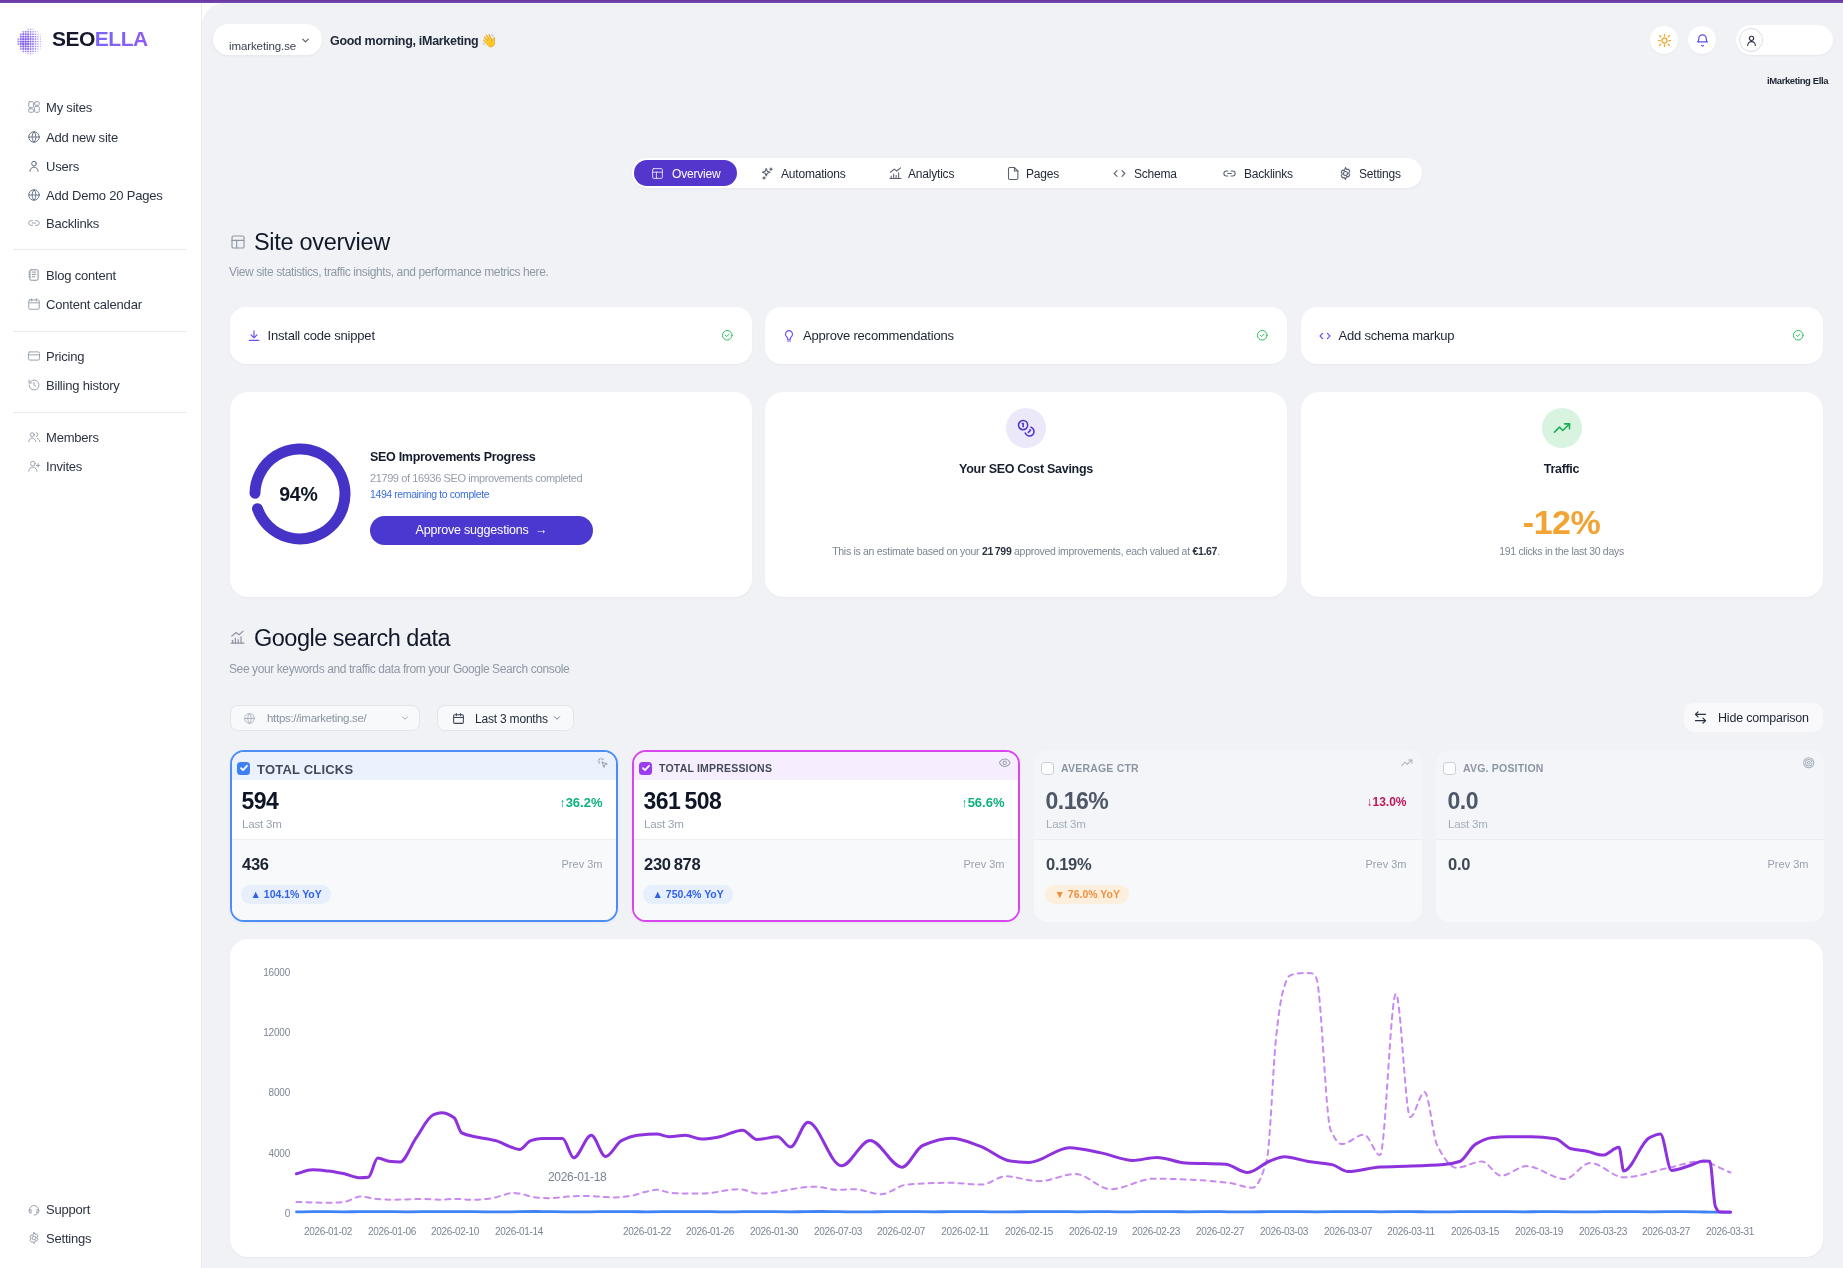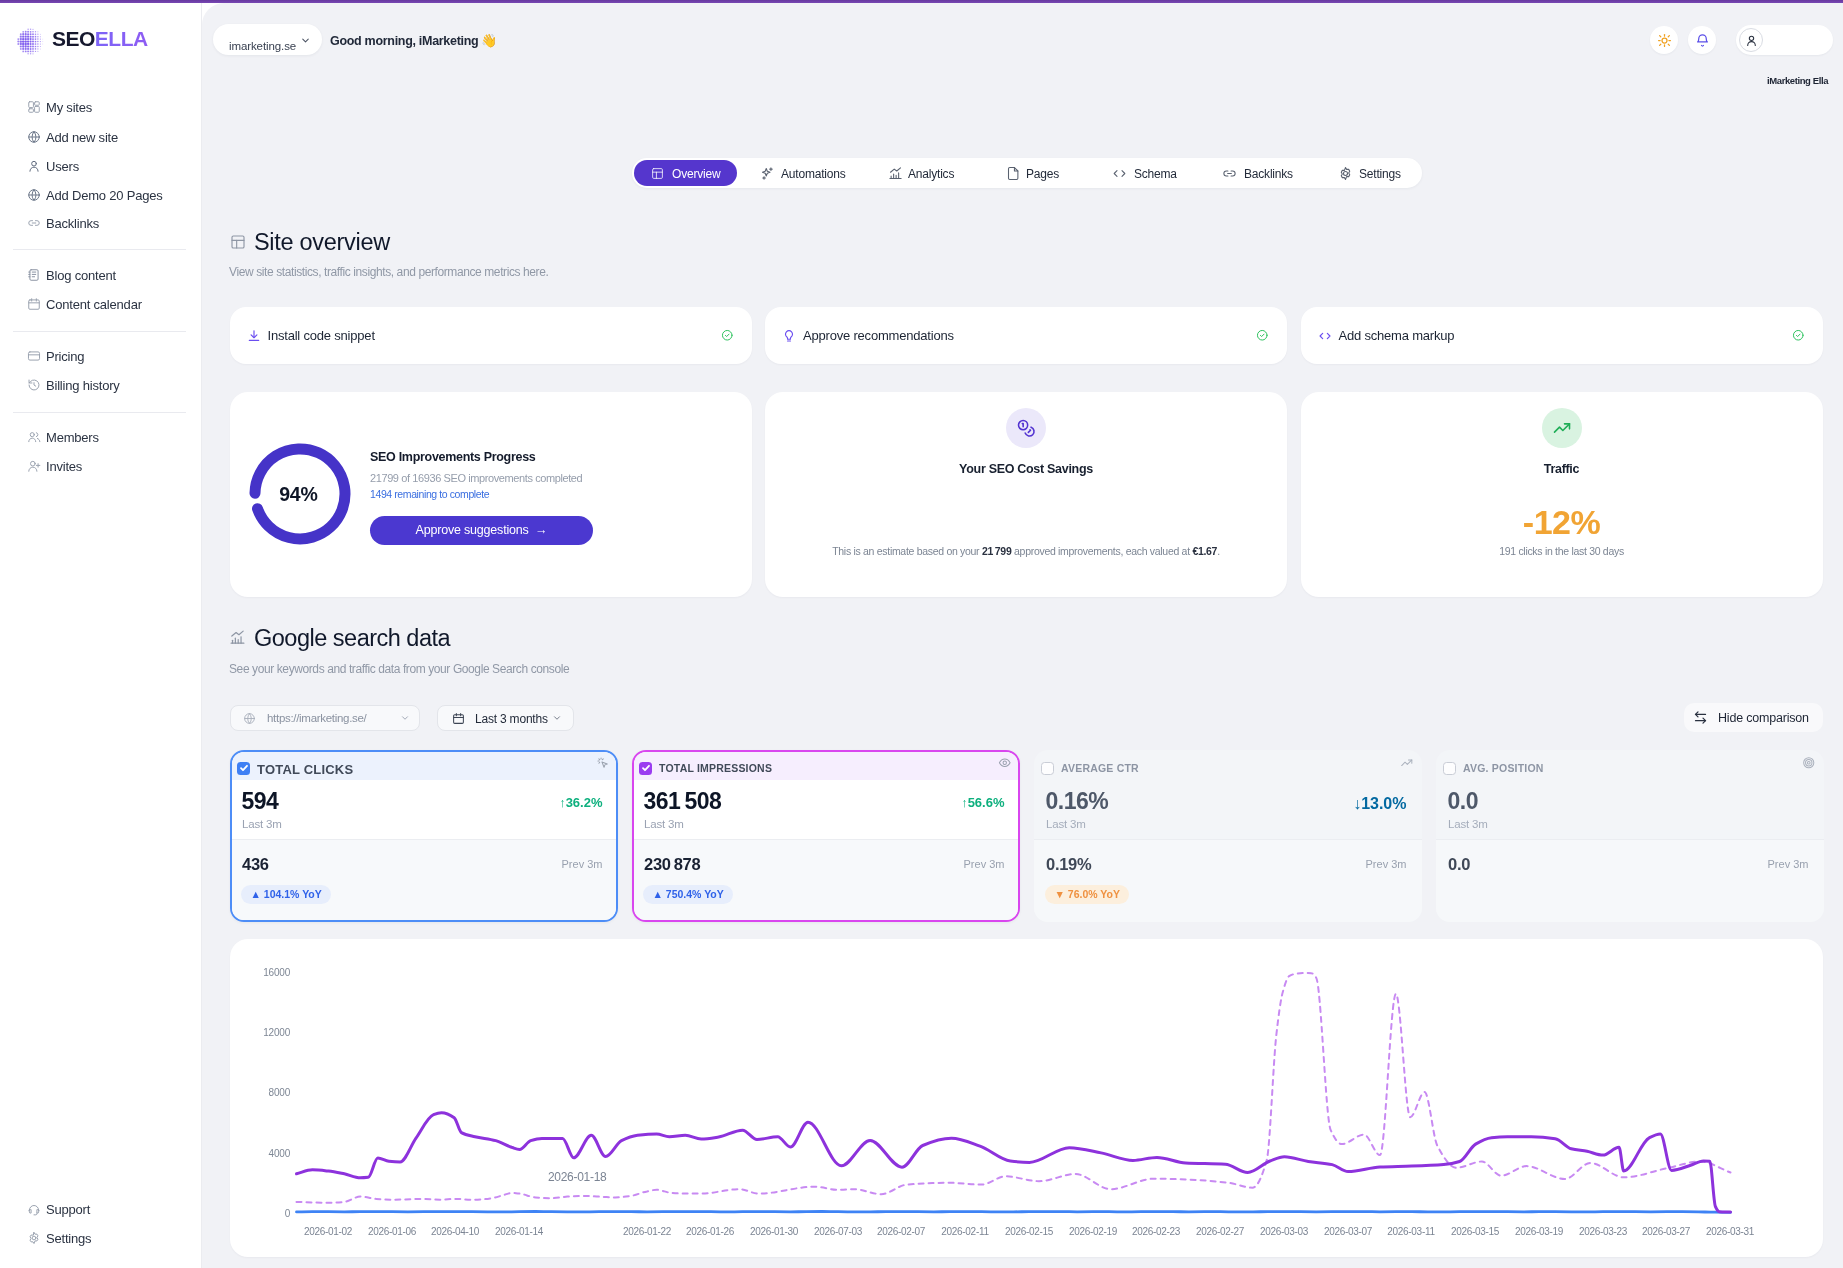--- a/index.html
+++ b/index.html
@@ -459,21 +459,21 @@
       <div style="position:absolute;left:9.5px;top:132.5px;height:19.5px;line-height:19.5px;padding:0 9.5px;border-radius:10px;background:#e7eefc;font-size:10.5px;font-weight:700;color:#2f62e9;white-space:nowrap">▲ 750.4% YoY</div>
     </div>
     <div class="abs" style="left:1033.5px;top:750px;width:388px;height:172px;background:#f3f5f8;border-radius:14px;overflow:hidden">
       <div style="position:absolute;left:7.5px;top:11.8px;width:13px;height:13px;border-radius:3.5px;background:#fdfdfe;border:1.5px solid #c9cdd6"></div>
       <div style="position:absolute;left:27.5px;top:11.5px;font-size:10.5px;font-weight:700;letter-spacing:0.2px;color:#8d95a4;white-space:nowrap">AVERAGE CTR</div>
       <svg style="position:absolute;right:8px;top:5.5px" width="13.5" height="13.5" viewBox="0 0 24 24" fill="none" stroke="#aab1bd" stroke-width="1.8" stroke-linecap="round" stroke-linejoin="round">
         <path d="M3 17l6-6 4 4 8-8"></path>
         <path d="M15 7h6v6"></path>
       </svg>
       <div style="position:absolute;left:12px;top:40.3px;font-size:23px;font-weight:800;letter-spacing:-0.5px;color:#4e5869;line-height:1">0.16%</div>
-      <div style="position:absolute;right:15px;top:45.5px;font-size:16px;font-weight:700;color:#0369a1;line-height:1">↓13.0%</div>
+      <div style="position:absolute;right:15px;top:45.5px;font-size:12px;font-weight:700;color:#be185d;line-height:1">↓13.0%</div>
       <div style="position:absolute;left:12.5px;top:68.5px;font-size:11.5px;color:#a5adbb;line-height:1;letter-spacing:-0.2px">Last 3m</div>
       <div style="position:absolute;left:0;right:0;top:88.5px;bottom:0;background:#f6f8fa;border-top:1px solid #ebedf1"></div>
       <div style="position:absolute;left:12.5px;top:105.5px;font-size:16.5px;font-weight:700;letter-spacing:-0.3px;color:#3f4857;line-height:1">0.19%</div>
       <div style="position:absolute;right:15px;top:109px;font-size:11px;color:#99a1af;line-height:1">Prev 3m</div>
       <div style="position:absolute;left:11.5px;top:134.5px;height:19.5px;line-height:19.5px;padding:0 9.5px;border-radius:10px;background:#fcefdd;font-size:10.5px;font-weight:700;color:#ef9140;white-space:nowrap">▼ 76.0% YoY</div>
     </div>
     <div class="abs" style="left:1435.5px;top:750px;width:388px;height:172px;background:#f3f5f8;border-radius:14px;overflow:hidden">
       <div style="position:absolute;left:7.5px;top:11.8px;width:13px;height:13px;border-radius:3.5px;background:#fdfdfe;border:1.5px solid #c9cdd6"></div>
       <div style="position:absolute;left:27.5px;top:11.5px;font-size:10.5px;font-weight:700;letter-spacing:0.2px;color:#8d95a4;white-space:nowrap">AVG. POSITION</div>
       <svg style="position:absolute;right:8px;top:5.5px" width="13.5" height="13.5" viewBox="0 0 24 24" fill="none" stroke="#aab1bd" stroke-width="1.8" stroke-linecap="round" stroke-linejoin="round">
@@ -488,21 +488,21 @@
       <div style="position:absolute;right:15px;top:109px;font-size:11px;color:#99a1af;line-height:1">Prev 3m</div>
     </div>
   <div class="card" style="left:229.5px;top:939px;width:1593.5px;height:318px"></div>
     <div class="abs" style="left:210px;top:967.5px;width:80px;text-align:right;font-size:10px;color:#7e8795;letter-spacing:-0.2px;line-height:1">16000</div>
     <div class="abs" style="left:210px;top:1027.9px;width:80px;text-align:right;font-size:10px;color:#7e8795;letter-spacing:-0.2px;line-height:1">12000</div>
     <div class="abs" style="left:210px;top:1088.3px;width:80px;text-align:right;font-size:10px;color:#7e8795;letter-spacing:-0.2px;line-height:1">8000</div>
     <div class="abs" style="left:210px;top:1148.7px;width:80px;text-align:right;font-size:10px;color:#7e8795;letter-spacing:-0.2px;line-height:1">4000</div>
     <div class="abs" style="left:210px;top:1208.5px;width:80px;text-align:right;font-size:10px;color:#7e8795;letter-spacing:-0.2px;line-height:1">0</div>
     <div class="abs" style="left:293px;top:1227px;width:70px;text-align:center;font-size:10px;color:#7b8493;letter-spacing:-0.3px;line-height:1">2026-01-02</div>
     <div class="abs" style="left:357px;top:1227px;width:70px;text-align:center;font-size:10px;color:#7b8493;letter-spacing:-0.3px;line-height:1">2026-01-06</div>
-    <div class="abs" style="left:420px;top:1227px;width:70px;text-align:center;font-size:10px;color:#7b8493;letter-spacing:-0.3px;line-height:1">2026-04-10</div>
+    <div class="abs" style="left:420px;top:1227px;width:70px;text-align:center;font-size:10px;color:#7b8493;letter-spacing:-0.3px;line-height:1">2026-02-10</div>
     <div class="abs" style="left:484px;top:1227px;width:70px;text-align:center;font-size:10px;color:#7b8493;letter-spacing:-0.3px;line-height:1">2026-01-14</div>
     <div class="abs" style="left:548px;top:1171px;width:70px;font-size:12px;color:#7b8493;letter-spacing:-0.3px;line-height:1">2026-01-18</div>
     <div class="abs" style="left:612px;top:1227px;width:70px;text-align:center;font-size:10px;color:#7b8493;letter-spacing:-0.3px;line-height:1">2026-01-22</div>
     <div class="abs" style="left:675px;top:1227px;width:70px;text-align:center;font-size:10px;color:#7b8493;letter-spacing:-0.3px;line-height:1">2026-01-26</div>
     <div class="abs" style="left:739px;top:1227px;width:70px;text-align:center;font-size:10px;color:#7b8493;letter-spacing:-0.3px;line-height:1">2026-01-30</div>
     <div class="abs" style="left:803px;top:1227px;width:70px;text-align:center;font-size:10px;color:#7b8493;letter-spacing:-0.3px;line-height:1">2026-07-03</div>
     <div class="abs" style="left:866px;top:1227px;width:70px;text-align:center;font-size:10px;color:#7b8493;letter-spacing:-0.3px;line-height:1">2026-02-07</div>
     <div class="abs" style="left:930px;top:1227px;width:70px;text-align:center;font-size:10px;color:#7b8493;letter-spacing:-0.3px;line-height:1">2026-02-11</div>
     <div class="abs" style="left:994px;top:1227px;width:70px;text-align:center;font-size:10px;color:#7b8493;letter-spacing:-0.3px;line-height:1">2026-02-15</div>
     <div class="abs" style="left:1058px;top:1227px;width:70px;text-align:center;font-size:10px;color:#7b8493;letter-spacing:-0.3px;line-height:1">2026-02-19</div>

